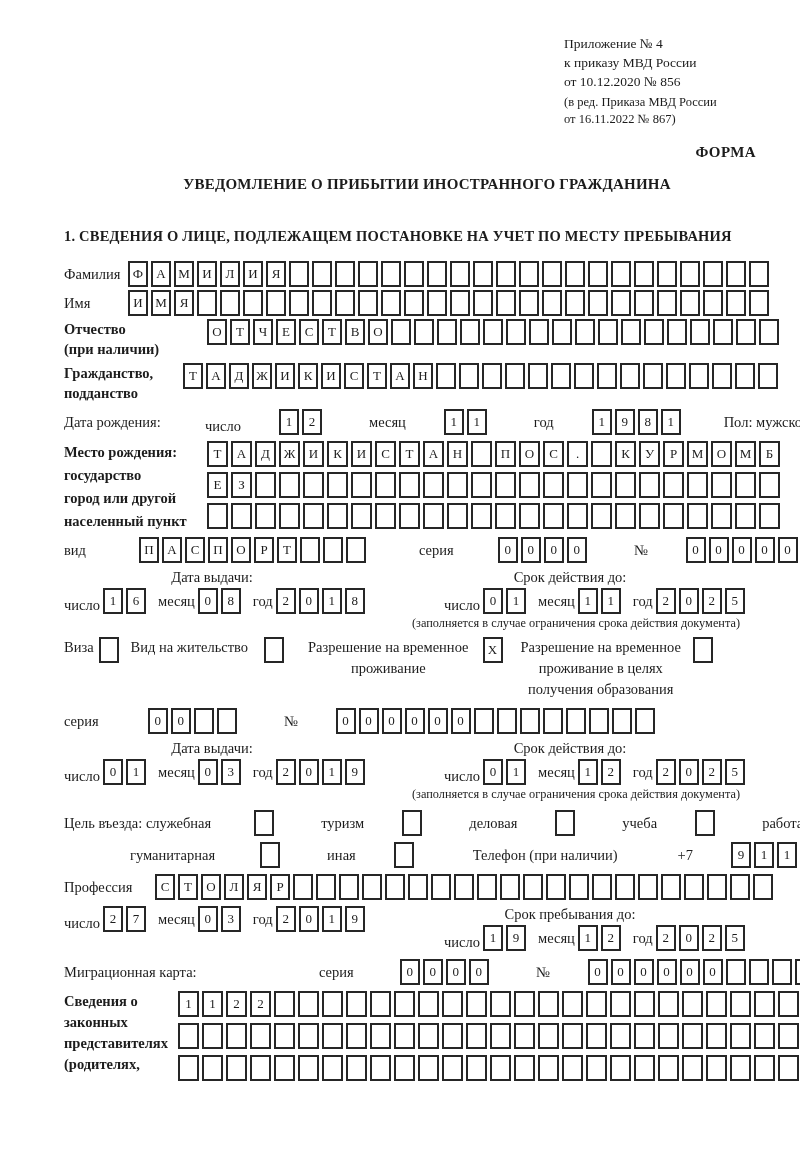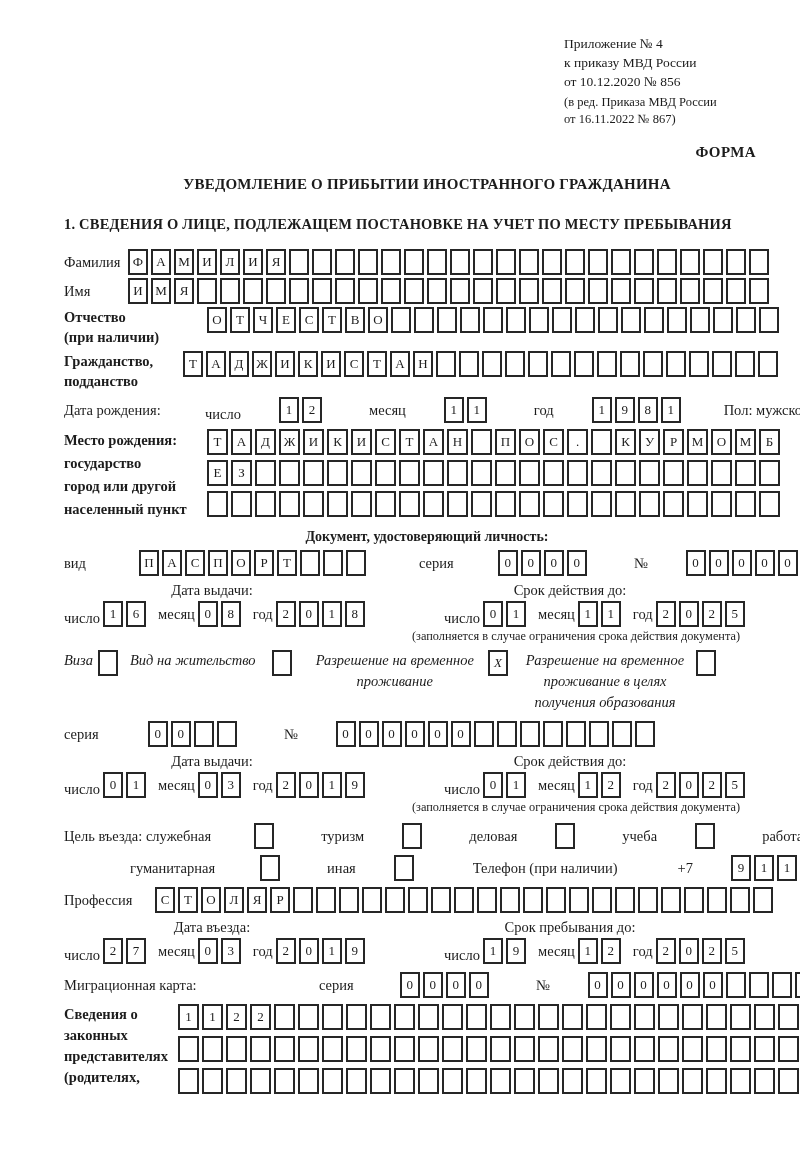--- a/index.html
+++ b/index.html
@@ -10,21 +10,21 @@
     font-size:14.5px;
   }
   .page{padding:34px 10px 0 64px;}
   
   .annex{margin-left:500px;line-height:19px;font-size:13.5px;}
   .annex-edit{margin-left:500px;line-height:17px;font-size:12.5px;margin-top:3px;}
   .forma{text-align:right;padding-right:34px;font-weight:bold;font-size:15px;margin-top:16px;letter-spacing:.4px;}
   
   .title{text-align:center;font-weight:bold;font-size:15px;line-height:23px;margin-top:12px;letter-spacing:.2px;}
   .title-ul{display:inline-block;width:52px;border-bottom:2px solid #1c1c1c;height:13px;margin-left:8px;}
-  .section{font-weight:bold;font-size:14.5px;margin-top:20px;margin-bottom:16px;letter-spacing:.2px;}
+  .section{font-weight:bold;font-size:14.5px;margin-top:32px;margin-bottom:16px;letter-spacing:.2px;}
   
   .row{display:flex;align-items:center;margin-bottom:3px;}
   .row2{display:flex;align-items:flex-start;margin-bottom:4px;}
   .lbl{flex:none;}
   .lbl-block{flex:none;line-height:20px;font-weight:bold;}
   .cells{display:flex;gap:3px;flex:none;}
   .cell{
     box-sizing:border-box;flex:none;width:20px;height:26px;
     border:2px solid #262626;background:#fff;
     display:flex;align-items:center;justify-content:center;
@@ -43,21 +43,21 @@
   .dp-left .dp-head{padding-right:60px;}
   .dp-right .dp-head{padding-right:70px;}
   .dp-line{display:flex;align-items:center;}
   .dp-right .dp-line{padding-left:24px;}
   .note{font-size:12.3px;text-align:right;padding-right:50px;margin-top:2px;line-height:15px;}
   
   .doc-header{font-weight:bold;text-align:center;margin:8px 0 5px 0;font-size:14px;}
   
   .intro{line-height:26px;margin-top:6px;}
   
-  .opts{display:flex;align-items:flex-start;margin-top:6px;font-style:italic;}
+  .opts{display:flex;align-items:flex-start;margin-top:6px;}
   .opt{display:flex;align-items:flex-start;}
   .opt-label{line-height:21px;}
   .opt-label.ctr div{text-align:center;}
   .mt6{margin-top:6px;}
   .mt8{margin-top:8px;}
 </style>
 </head>
 <body>
 
 <div class="page">
@@ -328,21 +328,20 @@
           <span class="cell"></span>
           <span class="cell"></span>
           <span class="cell"></span>
           <span class="cell"></span>
           <span class="cell"></span>
           <span class="cell"></span>
         </div>
     </div>
   </div>
 
-  <div class="doc-header">Документ, удостоверяющий личность:</div>
   <div class="inline">
     <span class="lbl" style="width:40px">вид</span>
     <div class="cells">
         <span class="cell">П</span>
         <span class="cell">А</span>
         <span class="cell">С</span>
         <span class="cell">П</span>
         <span class="cell">О</span>
         <span class="cell">Р</span>
         <span class="cell">Т</span>
@@ -615,21 +614,20 @@
         <span class="cell"></span>
         <span class="cell"></span>
         <span class="cell"></span>
         <span class="cell"></span>
         <span class="cell"></span>
       </div>
   </div>
 
   <div class="date-pair">
     <div class="dp-left">
-      <div class="dp-head">Дата въезда:</div>
       <div class="dp-line">
         <span class="dl0">число</span>
         <div class="cells">
             <span class="cell">2</span>
             <span class="cell">7</span>
           </div>
         <span class="dl">месяц</span>
         <div class="cells">
             <span class="cell">0</span>
             <span class="cell">3</span>

